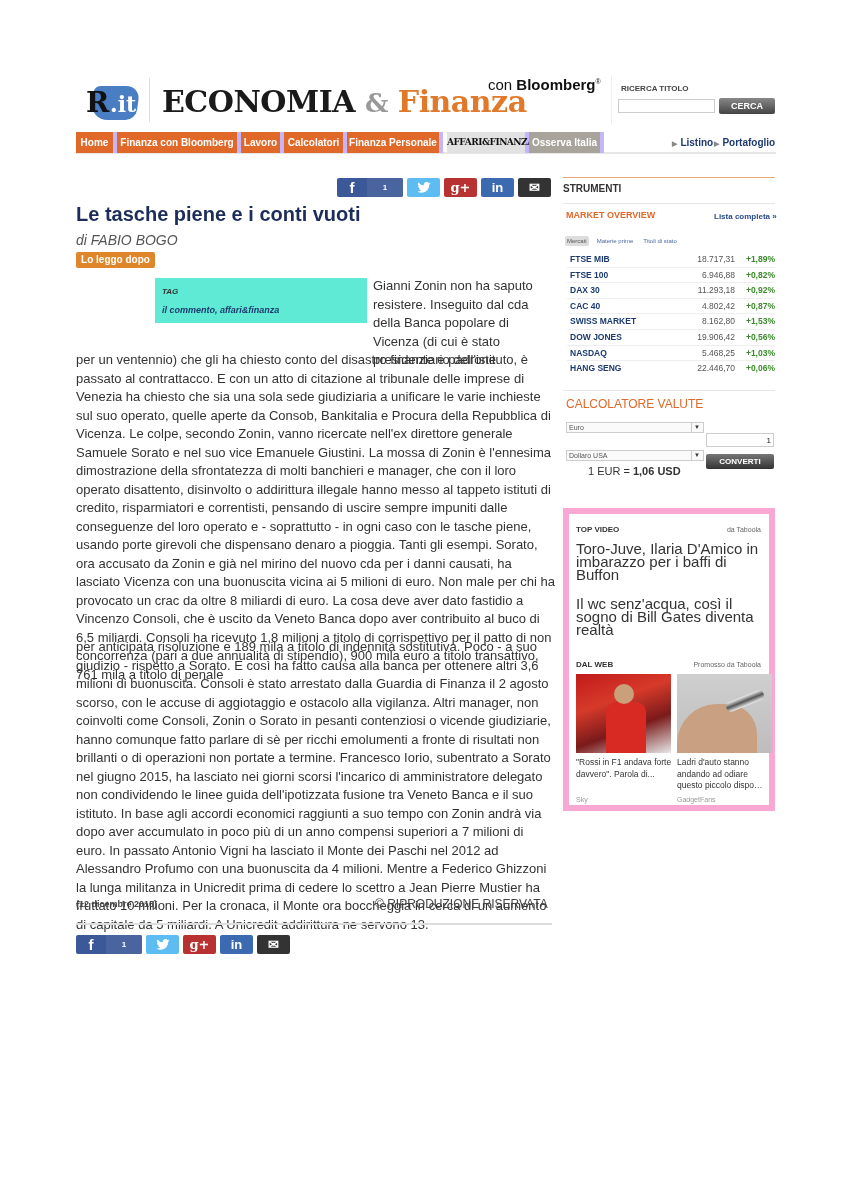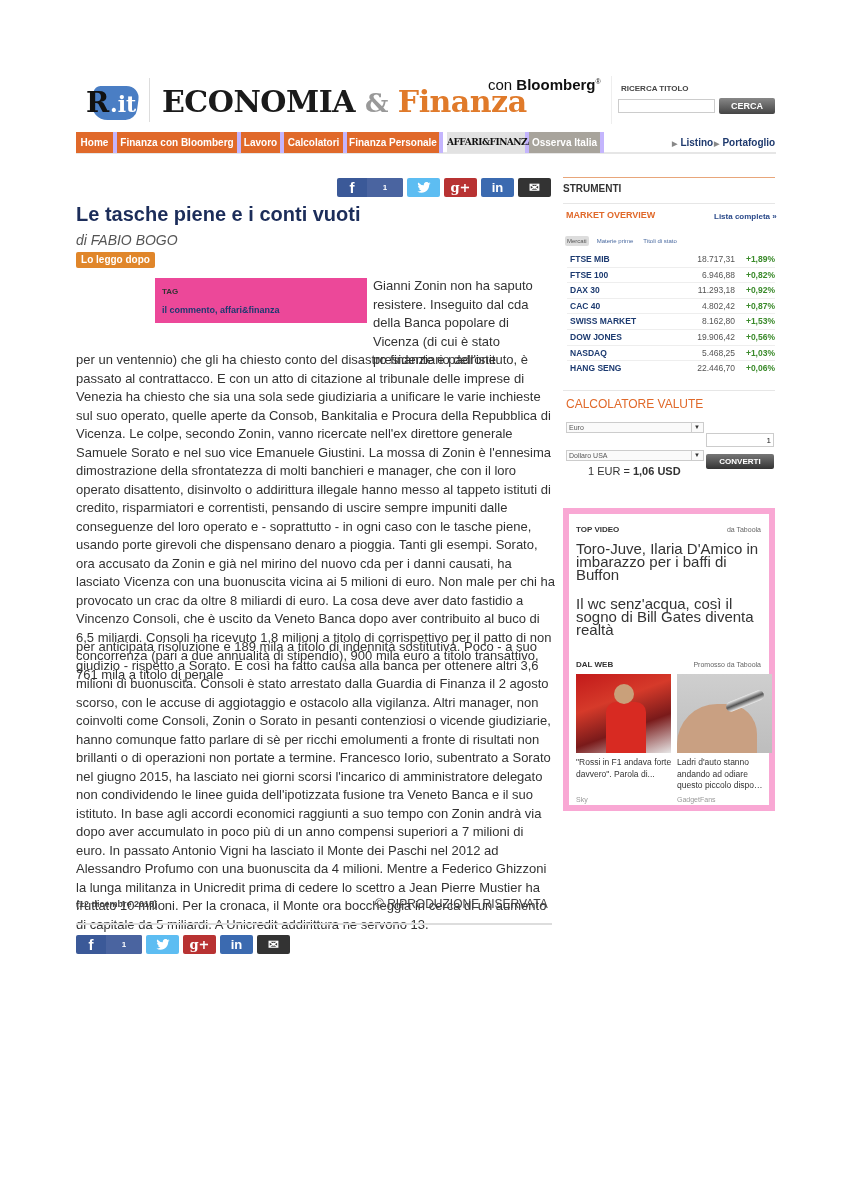--- a/index.html
+++ b/index.html
@@ -41,21 +41,21 @@
   .sb.fb .n { flex: 1; font-size: 8px; background: #4a64a0; border-radius: 0 2px 2px 0; }
   .sb.tw { width: 33px; background: #5dbdf2; }
   .sb.gp { width: 33px; background: #b83232; font-family: "DejaVu Serif", serif; }
   .sb.li { width: 33px; background: #3b6ab0; }
   .sb.em { width: 33px; background: #333; }
 
   
   .title { position: absolute; left: 76px; top: 203px; font-size: 20px; font-weight: bold; color: #1c2d5a; }
   .author { position: absolute; left: 76px; top: 232px; font-size: 14px; font-style: italic; color: #555; }
   .later-btn { position: absolute; left: 76px; top: 252px; width: 79px; height: 16px; background: #e0862a; color: #fff; font-size: 10px; font-weight: bold; text-align: center; line-height: 16px; border-radius: 2px; }
-  .tagbox { position: absolute; left: 155px; top: 278px; width: 212px; height: 45px; background: #ec4899; padding: 9px 7px; }
+  .tagbox { position: absolute; left: 155px; top: 278px; width: 212px; height: 45px; background: #5eead4; padding: 9px 7px; font-style: italic; }
   .tagbox .tl { font-size: 8px; font-weight: bold; color: #333; }
   .tagbox .tv { font-size: 9px; font-weight: bold; color: #1c3a70; margin-top: 9px; }
   .body-text { position: absolute; font-size: 13px; line-height: 18.5px; color: #333; }
   .p1a { left: 373px; top: 277px; width: 182px; }
   .p1b { left: 76px; top: 351px; width: 479px; }
   .p2 { left: 76px; top: 638px; width: 479px; }
   .date { position: absolute; left: 76px; top: 899px; font-size: 9px; font-weight: bold; color: #444; }
   .copyright { position: absolute; left: 375px; top: 897px; font-size: 12px; color: #444; }
   .end-rule { position: absolute; left: 76px; top: 923px; width: 476px; height: 2px; background: #ddd; }
 

